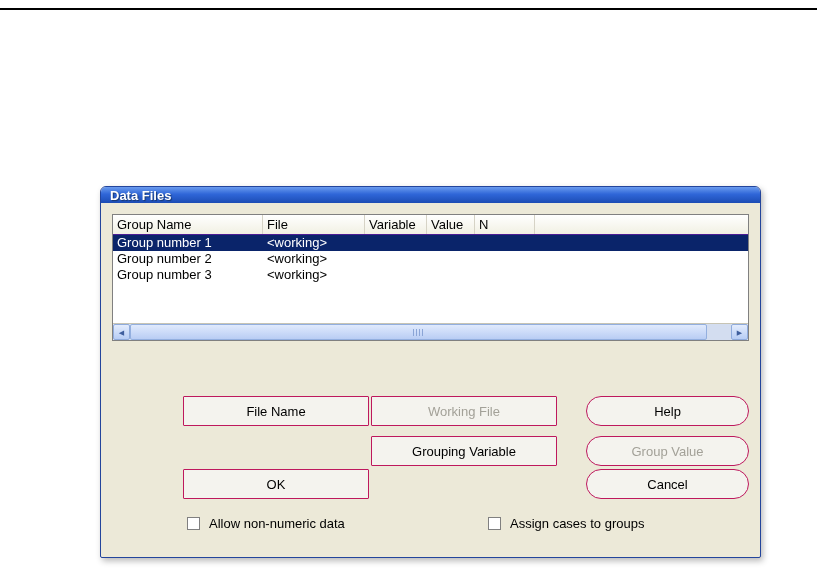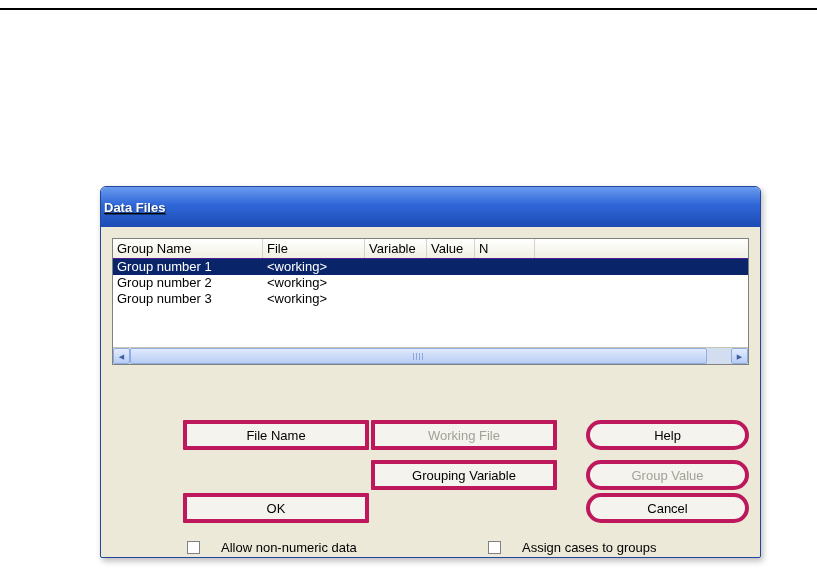--- a/index.html
+++ b/index.html
@@ -7,23 +7,23 @@
   html,body { width:817px; height:580px; background:#ffffff; overflow:hidden; }
   .page { position:relative; width:817px; height:580px; background:#ffffff;
           font-family:"Liberation Sans", sans-serif; }
 
   .top-rule { position:absolute; top:8px; left:0; width:817px; height:2px; background:#000; }
 
   
   .dialog { position:absolute; left:100px; top:186px; width:661px; height:372px;
             background:#ece9d8; border:1px solid #23459c;
             border-radius:6px 6px 2px 2px; box-shadow:2px 3px 6px rgba(0,0,0,.28); }
-  .titlebar { height:40px; border-radius:5px 5px 0 0; padding:0 3px;
+  .titlebar { height:16px; border-radius:5px 5px 0 0; padding:0 9px;
               display:flex; align-items:center;
-              background:linear-gradient(180deg,#6a9bee 0%, #2f66d8 45%, #1c4cb4 100%);text-decoration:underline; }
+              background:linear-gradient(180deg,#6a9bee 0%, #2f66d8 45%, #1c4cb4 100%); }
   .title { color:#fff; font-weight:bold; font-size:13px; text-shadow:1px 1px 1px #16366f; }
   .client { position:relative; height:346px; }
 
   
   .listview { position:absolute; left:11px; top:11px; width:637px; height:127px;
               background:#fff; border:1px solid #808080; overflow:hidden; }
   .lv-header { display:flex; height:20px; border-bottom:1px solid #4c1d95; }
   .lv-h { background:linear-gradient(180deg,#ffffff,#f1f0e3);
           border-right:1px solid #d6d3c6; padding:2px 4px;
           font-size:13px; line-height:15px; color:#000; overflow:hidden; white-space:nowrap; }
@@ -41,31 +41,31 @@
             background:linear-gradient(180deg,#e3ecfd,#b7cdf5); border:1px solid #8fabdc;
             border-radius:2px; color:#3f5f9e; font-size:7px; line-height:7px; }
   .sb-track { flex:1; position:relative; background:#d3ddf0; }
   .sb-thumb { position:absolute; left:0; top:0; height:16px; width:calc(100% - 24px);
               background:linear-gradient(180deg,#e0eafd,#b9cdf4); border:1px solid #93afdf;
               border-radius:2px; display:flex; align-items:center; justify-content:center; }
   .grip { width:11px; height:7px;
           background:repeating-linear-gradient(90deg,#8ba5d6 0 1px, transparent 1px 3px); }
 
   
-  .btn { position:absolute; height:30px; background:#f4f3ee; border:4px solid #be185d;
+  .btn { position:absolute; height:30px; background:#f4f3ee; border:1px solid #be185d;
          border-radius:1px; font-family:inherit; font-size:13px; color:#000;
          display:flex; align-items:center; justify-content:center; cursor:default; }
   .btn:disabled, .btn.disabled { color:#a3a198; }
   .b-col1 { left:82px;  width:186px; }
   .b-col2 { left:270px; width:186px; }
   .b-col3 { left:485px; width:163px;border-radius:15px; }
   .b-row1 { top:193px; } .b-row2 { top:233px; } .b-row3 { top:266px; }
 
   
-  .checkbox-row { position:absolute; display:flex; align-items:center; gap:21px;
+  .checkbox-row { position:absolute; display:flex; align-items:center; gap:9px;
                   font-size:13px; color:#000; }
   .cb-box { width:13px; height:13px; background:#fff; border:1px solid #808080; }
   .cb1 { left:86px;  top:313px; }
   .cb2 { left:387px; top:313px; }
 </style>
 </head>
 <body>
 
 <div class="page">
 

